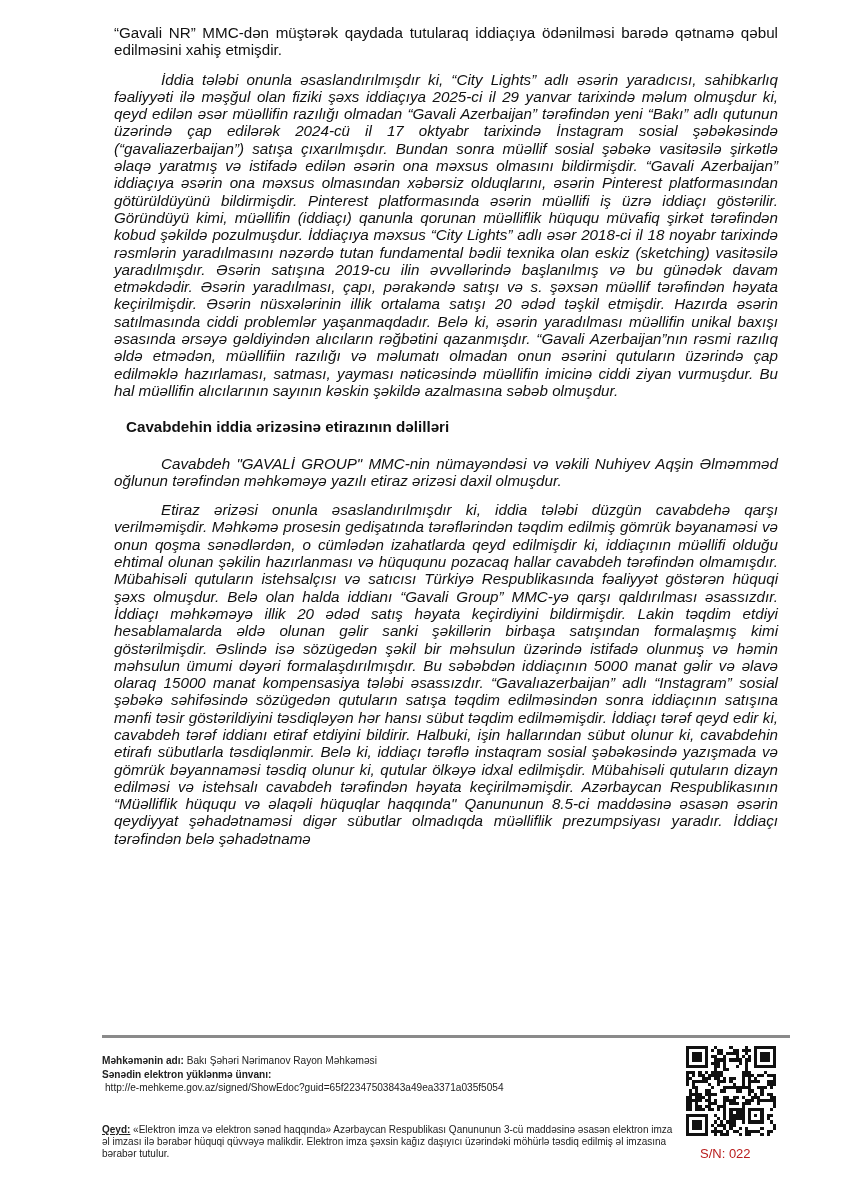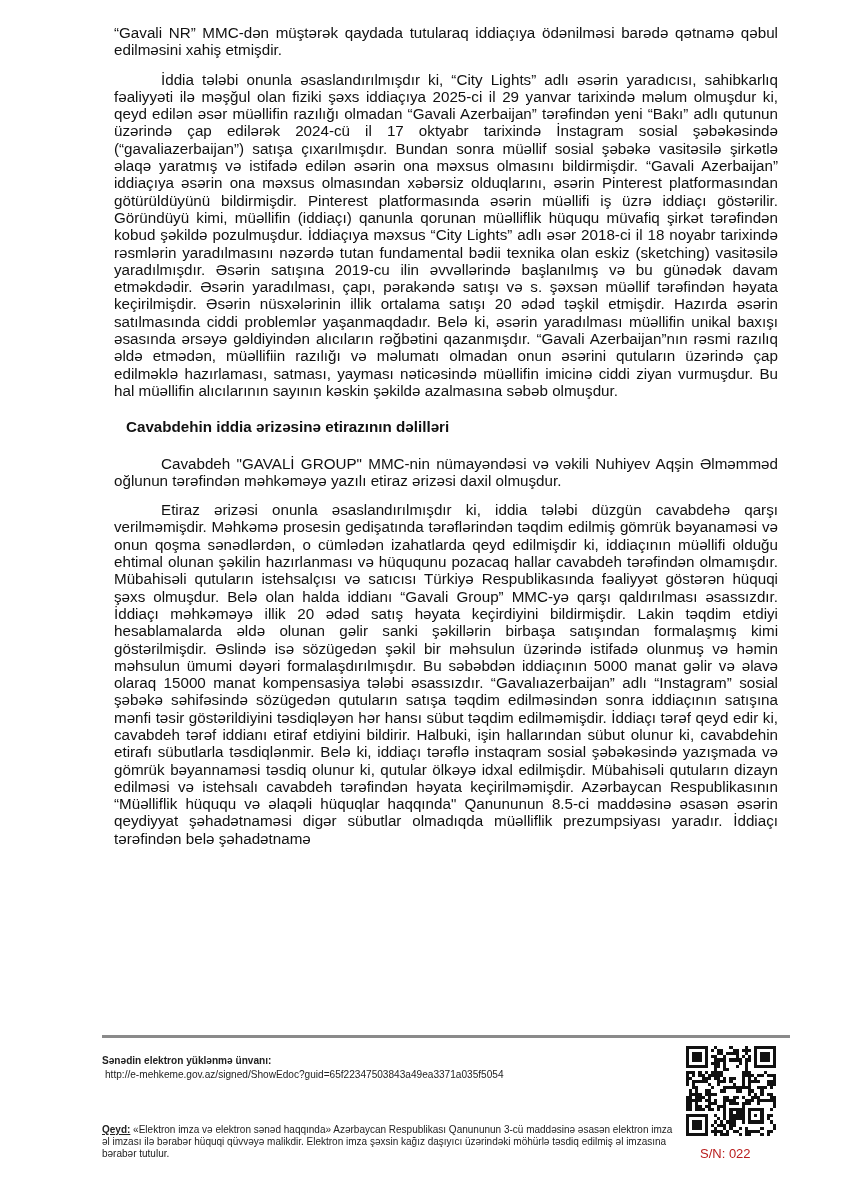--- a/index.html
+++ b/index.html
@@ -1,20 +1,20 @@
 <!DOCTYPE html>
 <html><head>
 <meta charset="utf-8">
 <style>
   html, body { margin: 0; padding: 0; background: #ffffff; }
   body { width: 849px; height: 1200px; position: relative; overflow: hidden;
          font-family: "Liberation Sans", sans-serif; color: #111; }
   .page { position: absolute; left: 102px; top: 12px; width: 688px; }
   .para { font-size: 15.2px; line-height: 17.3px; text-align: justify; margin: 12px; }
-  .indent { text-indent: 47px; }
+  .indent { text-indent: 47px; font-style: italic; }
   .heading { font-weight: bold; font-size: 15.2px; line-height: 17.3px; margin: 19px 0 0 24px; }
   .gap-after-heading { margin-top: 19px; }
   .rule { position: absolute; left: 102px; top: 1035px; width: 688px; height: 3px; background: #8a8a8a; }
   .footer { position: absolute; left: 102px; top: 1054px; width: 570px; font-size: 10.1px; line-height: 13.5px; color: #222; }
   .footer .b { font-weight: bold; }
   .footer .url { padding-left: 3px; }
   .note { position: absolute; left: 102px; top: 1124px; width: 575px; font-size: 10px; line-height: 12px; color: #222; }
   .note .q { font-weight: bold; text-decoration: underline; }
   .qr { position: absolute; left: 686px; top: 1046px; width: 90px; height: 90px; }
   .sn { position: absolute; left: 700px; top: 1146px; font-size: 13px; color: #b91c1c; }
@@ -26,20 +26,24 @@
   <p class="para">“Gavali NR” MMC-dən müştərək qaydada tutularaq iddiaçıya ödənilməsi barədə qətnamə qəbul edilməsini xahiş etmişdir.</p>
   <p class="para indent">İddia tələbi onunla əsaslandırılmışdır ki, “City Lights” adlı əsərin yaradıcısı, sahibkarlıq fəaliyyəti ilə məşğul olan fiziki şəxs iddiaçıya 2025-ci il 29 yanvar tarixində məlum olmuşdur ki, qeyd edilən əsər müəllifin razılığı olmadan “Gavali Azerbaijan” tərəfindən yeni “Bakı” adlı qutunun üzərində çap edilərək 2024-cü il 17 oktyabr tarixində İnstagram sosial şəbəkəsində (“gavaliazerbaijan”) satışa çıxarılmışdır. Bundan sonra müəllif sosial şəbəkə vasitəsilə şirkətlə əlaqə yaratmış və istifadə edilən əsərin ona məxsus olmasını bildirmişdir. “Gavali Azerbaijan” iddiaçıya əsərin ona məxsus olmasından xəbərsiz olduqlarını, əsərin Pinterest platformasından götürüldüyünü bildirmişdir. Pinterest platformasında əsərin müəllifi iş üzrə iddiaçı göstərilir. Göründüyü kimi, müəllifin (iddiaçı) qanunla qorunan müəlliflik hüququ müvafiq şirkət tərəfindən kobud şəkildə pozulmuşdur. İddiaçıya məxsus “City Lights” adlı əsər 2018-ci il 18 noyabr tarixində rəsmlərin yaradılmasını nəzərdə tutan fundamental bədii texnika olan eskiz (sketching) vasitəsilə yaradılmışdır. Əsərin satışına 2019-cu ilin əvvəllərində başlanılmış və bu günədək davam etməkdədir. Əsərin yaradılması, çapı, pərakəndə satışı və s. şəxsən müəllif tərəfindən həyata keçirilmişdir. Əsərin nüsxələrinin illik ortalama satışı 20 ədəd təşkil etmişdir. Hazırda əsərin satılmasında ciddi problemlər yaşanmaqdadır. Belə ki, əsərin yaradılması müəllifin unikal baxışı əsasında ərsəyə gəldiyindən alıcıların rəğbətini qazanmışdır. “Gavali Azerbaijan”nın rəsmi razılıq əldə etmədən, müəllifiin razılığı və məlumatı olmadan onun əsərini qutuların üzərində çap edilməklə hazırlaması, satması, yayması nəticəsində müəllifin imicinə ciddi ziyan vurmuşdur. Bu hal müəllifin alıcılarının sayının kəskin şəkildə azalmasına səbəb olmuşdur.</p>
   <div class="heading">Cavabdehin iddia ərizəsinə etirazının dəlilləri</div>
   <p class="para indent gap-after-heading"> Cavabdeh "GAVALİ GROUP" MMC-nin nümayəndəsi və vəkili Nuhiyev Aqşin Əlməmməd oğlunun tərəfindən məhkəməyə yazılı etiraz ərizəsi daxil olmuşdur.</p>
   <p class="para indent">Etiraz ərizəsi onunla əsaslandırılmışdır ki, iddia tələbi düzgün cavabdehə qarşı verilməmişdir. Məhkəmə prosesin gedişatında tərəflərindən təqdim edilmiş gömrük bəyanaməsi və onun qoşma sənədlərdən, o cümlədən izahatlarda qeyd edilmişdir ki, iddiaçının müəllifi olduğu ehtimal olunan şəkilin hazırlanması və hüququnu pozacaq hallar cavabdeh tərəfindən olmamışdır. Mübahisəli qutuların istehsalçısı və satıcısı Türkiyə Respublikasında fəaliyyət göstərən hüquqi şəxs olmuşdur. Belə olan halda iddianı “Gavali Group” MMC-yə qarşı qaldırılması əsassızdır. İddiaçı məhkəməyə illik 20 ədəd satış həyata keçirdiyini bildirmişdir. Lakin təqdim etdiyi hesablamalarda əldə olunan gəlir sanki şəkillərin birbaşa satışından formalaşmış kimi göstərilmişdir. Əslində isə sözügedən şəkil bir məhsulun üzərində istifadə olunmuş və həmin məhsulun ümumi dəyəri formalaşdırılmışdır. Bu səbəbdən iddiaçının 5000 manat gəlir və əlavə olaraq 15000 manat kompensasiya tələbi əsassızdır. “Gavalıazerbaijan” adlı “Instagram” sosial şəbəkə səhifəsində sözügedən qutuların satışa təqdim edilməsindən sonra iddiaçının satışına mənfi təsir göstərildiyini təsdiqləyən hər hansı sübut təqdim edilməmişdir. İddiaçı tərəf qeyd edir ki, cavabdeh tərəf iddianı etiraf etdiyini bildirir. Halbuki, işin hallarından sübut olunur ki, cavabdehin etirafı sübutlarla təsdiqlənmir. Belə ki, iddiaçı tərəflə instaqram sosial şəbəkəsində yazışmada və gömrük bəyannaməsi təsdiq olunur ki, qutular ölkəyə idxal edilmişdir. Mübahisəli qutuların dizayn edilməsi və istehsalı cavabdeh tərəfindən həyata keçirilməmişdir. Azərbaycan Respublikasının “Müəlliflik hüququ və əlaqəli hüquqlar haqqında" Qanununun 8.5-ci maddəsinə əsasən əsərin qeydiyyat şəhadətnaməsi digər sübutlar olmadıqda müəlliflik prezumpsiyası yaradır. İddiaçı tərəfindən belə şəhadətnamə</p>
 </div>
 
 <div class="rule"></div>
 
 <div class="footer">
+  <div>
+    <span class="b">Məhkəmənin adı:</span>
+    <span>Bakı Şəhəri Nərimanov Rayon Məhkəməsi</span>
+  </div>
   <div class="b">Sənədin elektron yüklənmə ünvanı:</div>
   <div class="url">http://e-mehkeme.gov.az/signed/ShowEdoc?guid=65f22347503843a49ea3371a035f5054</div>
 </div>
 
 <div class="note">
   <span class="q">Qeyd:</span><span> «Elektron imza və elektron sənəd haqqında» Azərbaycan Respublikası Qanununun 3-cü maddəsinə əsasən elektron imza əl imzası ilə bərabər hüquqi qüvvəyə malikdir. Elektron imza şəxsin kağız daşıyıcı üzərindəki möhürlə təsdiq edilmiş əl imzasına bərabər tutulur.</span>
 </div>
 
 <svg class="qr" viewBox="0 0 29 29" shape-rendering="crispEdges">
   <rect width="29" height="29" fill="#fff"></rect>

